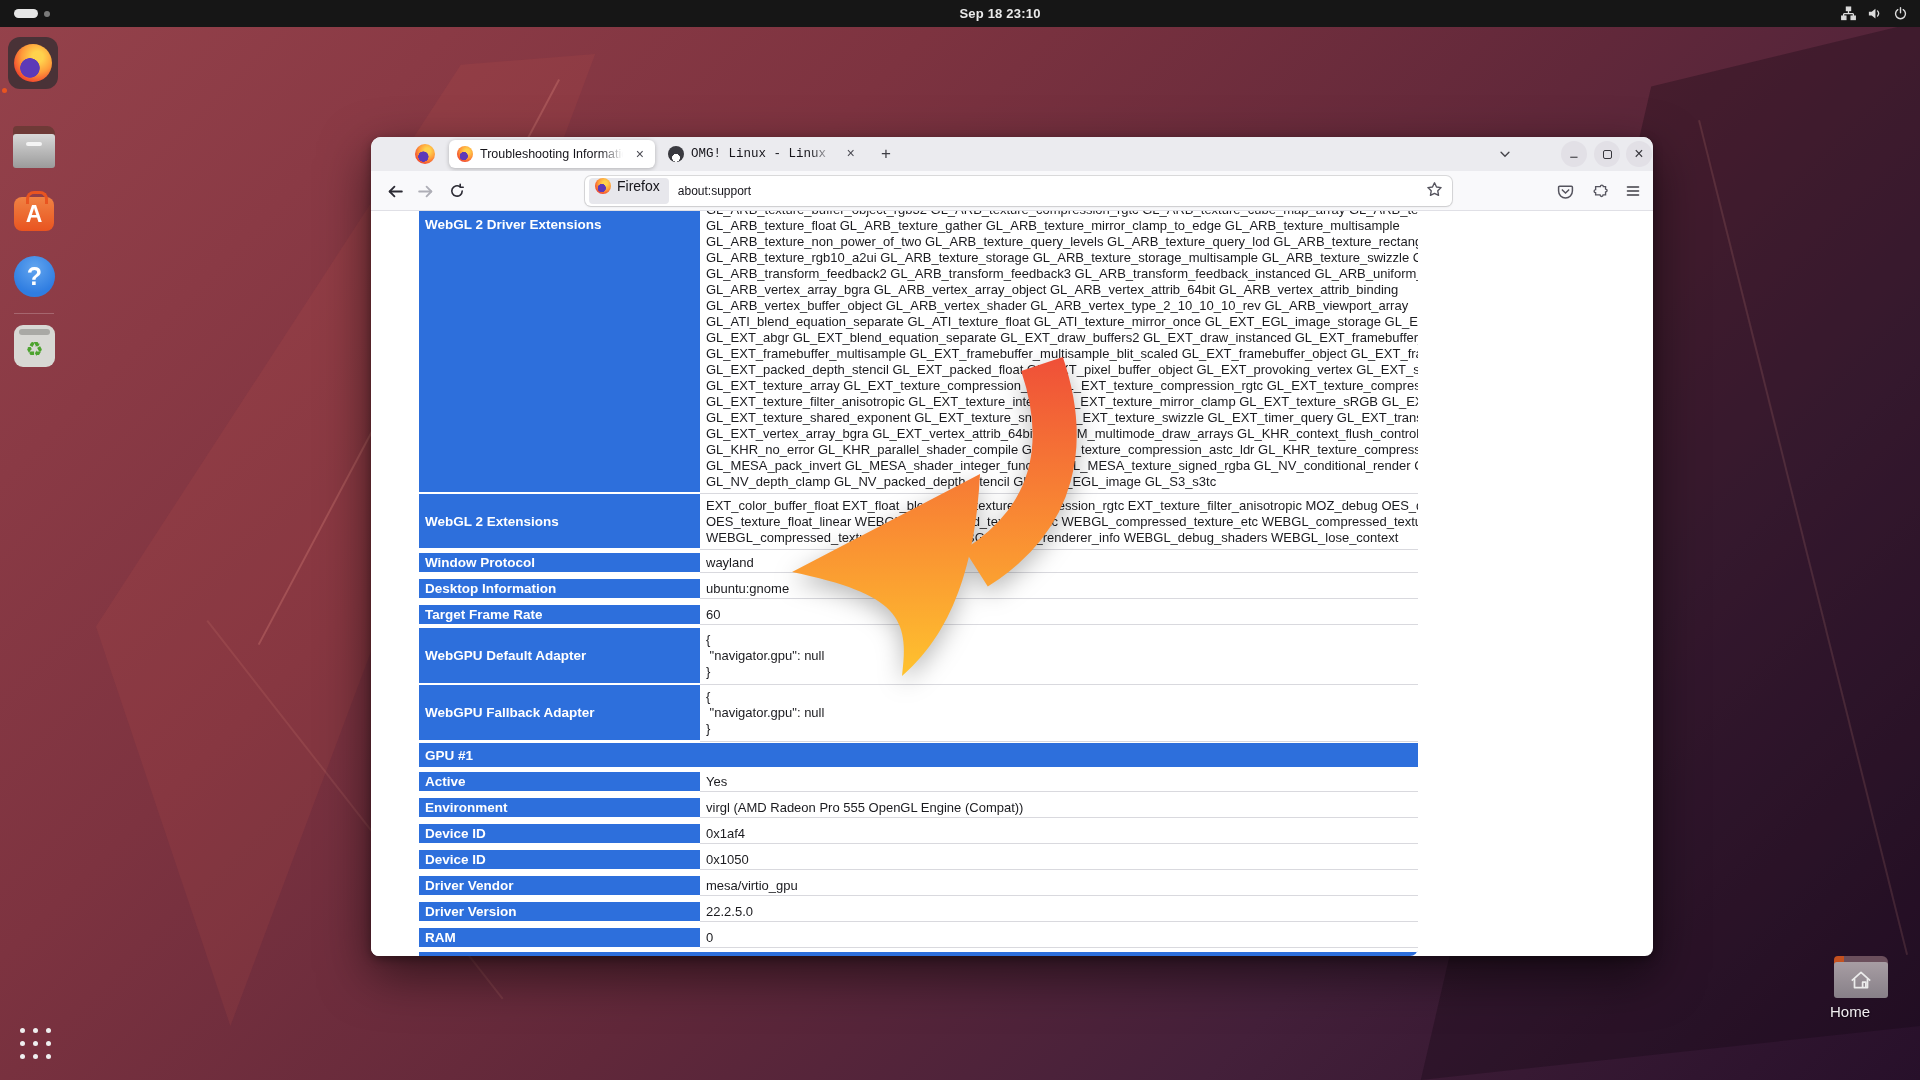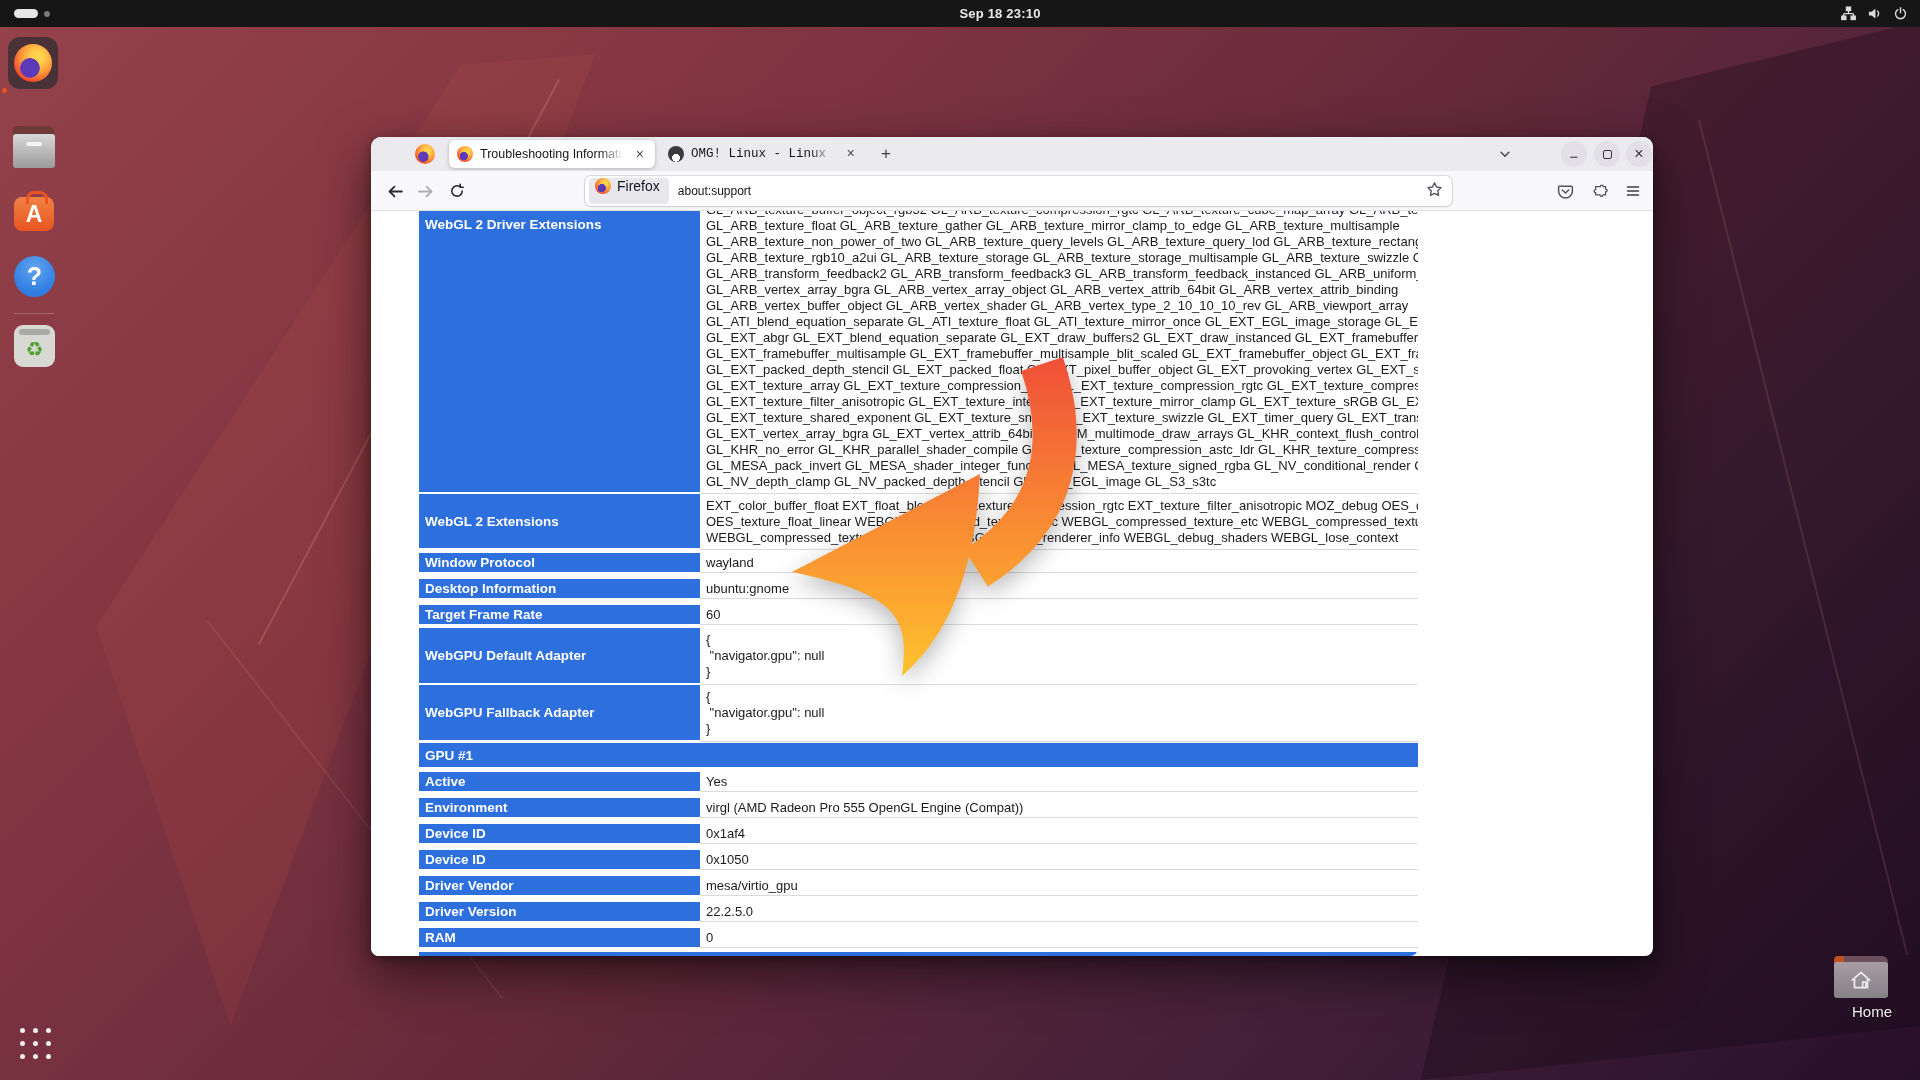--- a/index.html
+++ b/index.html
@@ -51,21 +51,21 @@
   .dock-sep { position:absolute; left:14px; top:286px; width:40px; height:1px; background:rgba(255,255,255,0.22); }
   .icon-trash { position:absolute; left:14px; top:298px; width:41px; height:42px; border-radius:9px; background:#d8d8d4;
     display:flex; align-items:center; justify-content:center; font-size:20px; color:#4ca32e; }
   .icon-trash::before { content:""; position:absolute; top:4px; left:5px; right:5px; height:6px; border-radius:3px; background:#a9a9a5; }
   .icon-trash span { position:relative; top:3px; }
 
   
   .apps-grid { position:absolute; left:20px; top:1028px; width:32px; height:32px; z-index:5;
     display:grid; grid-template-columns:repeat(3,1fr); gap:7px; }
   .apps-grid i { width:5px; height:5px; border-radius:50%; background:#efefef; }
-  .home-shortcut { position:absolute; left:1830px; top:956px; width:62px; z-index:4; text-align:right; }
+  .home-shortcut { position:absolute; left:1830px; top:956px; width:62px; z-index:4; text-align:left; }
   .home-folder { position:relative; margin:0 auto; width:54px; height:42px; }
   .home-folder .flap { position:absolute; left:0; top:0; width:54px; height:12px; border-radius:4px 6px 0 0;
     background:linear-gradient(90deg,#c4501f 0 18%, #6b4f5c 18%); }
   .home-folder .bodyy { position:absolute; left:0; top:6px; width:54px; height:36px; border-radius:3px;
     background:linear-gradient(#a79da3,#878088); display:flex; align-items:center; justify-content:center; }
   .home-label { margin-top:5px; color:#f1eef1; font-size:15px; text-shadow:0 1px 2px rgba(0,0,0,0.7); }
 
   
   .window { position:absolute; left:371px; top:137px; width:1282px; height:819px; z-index:3;
     border-radius:10px 10px 8px 8px; background:#fff;

